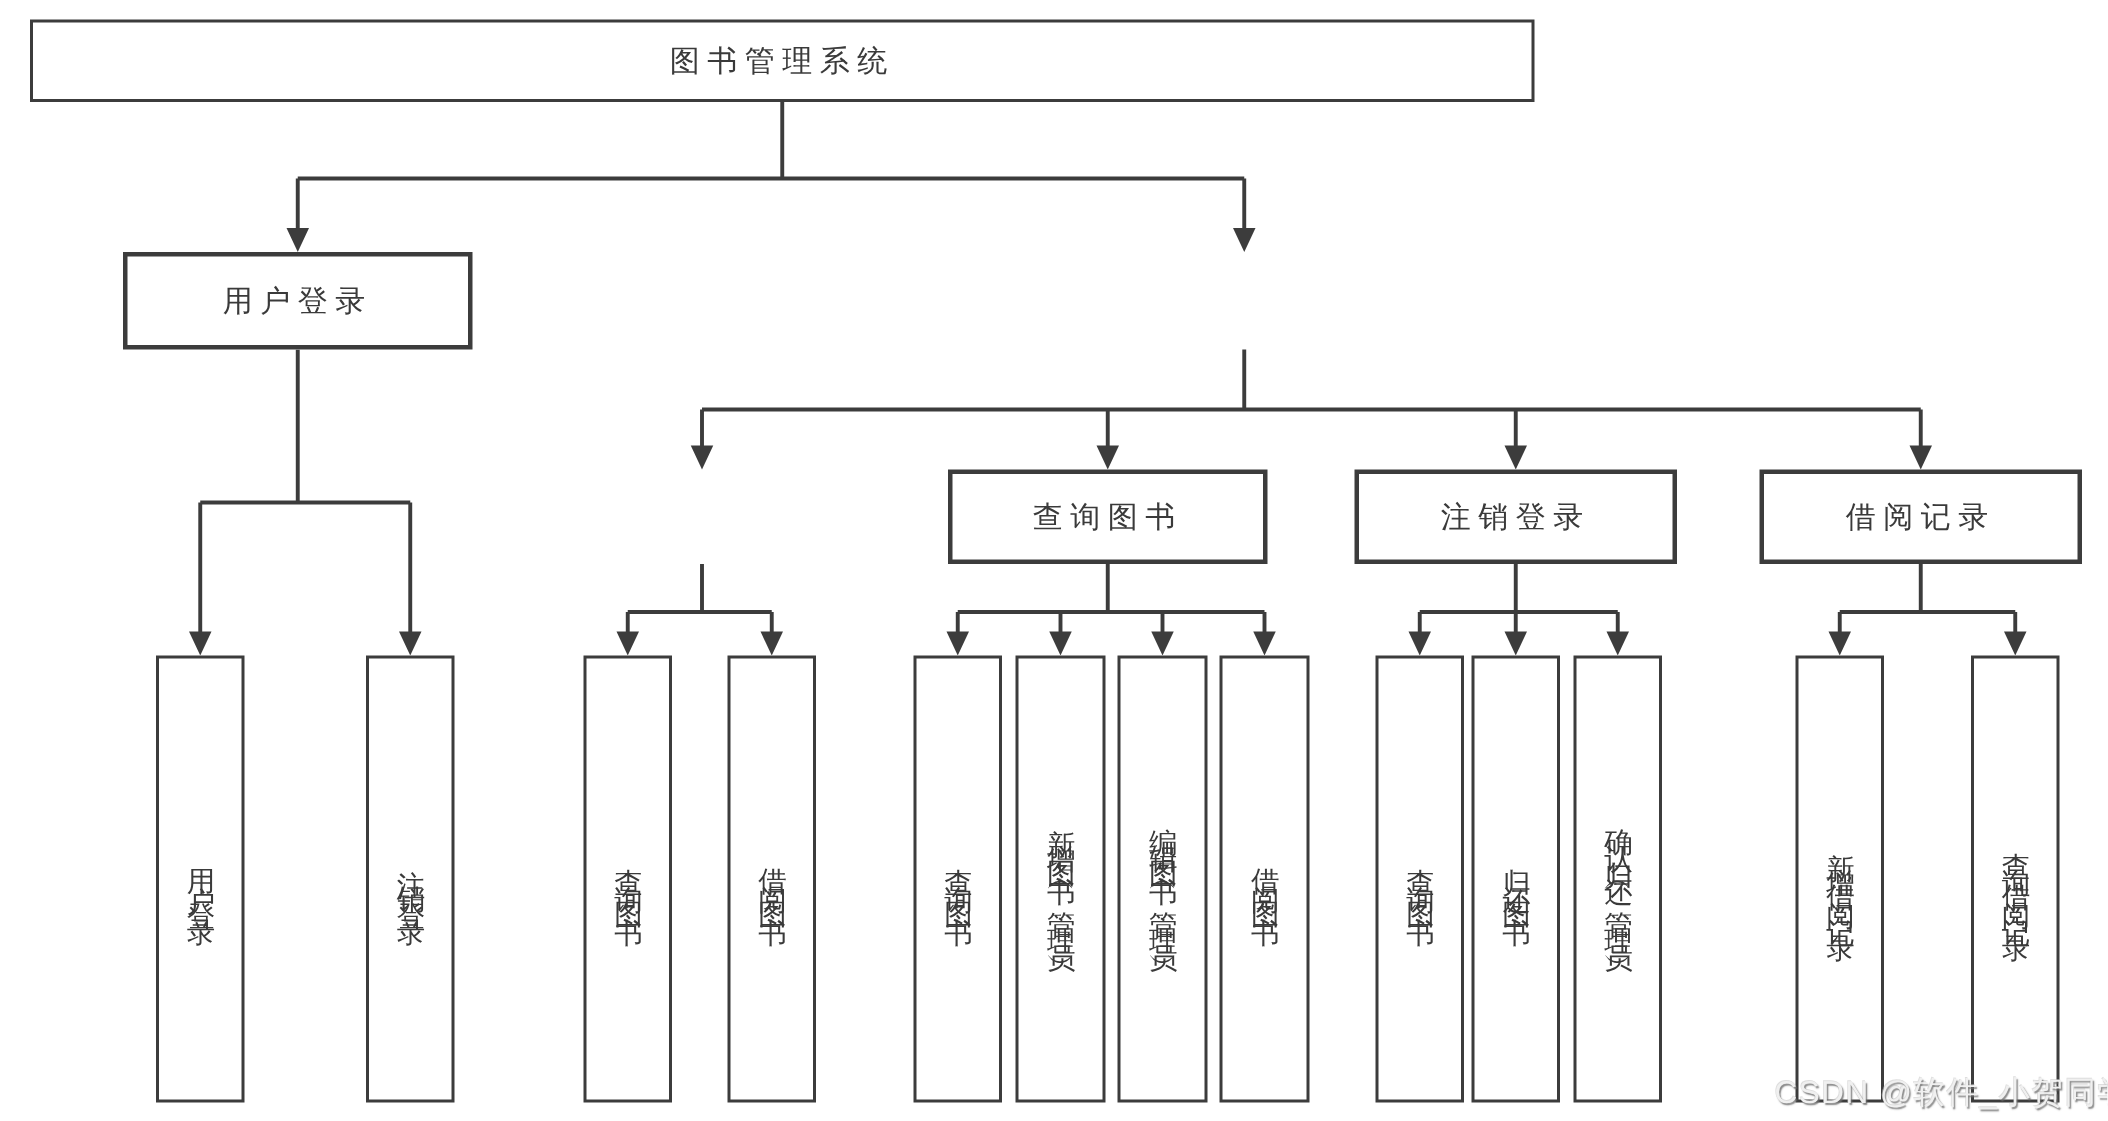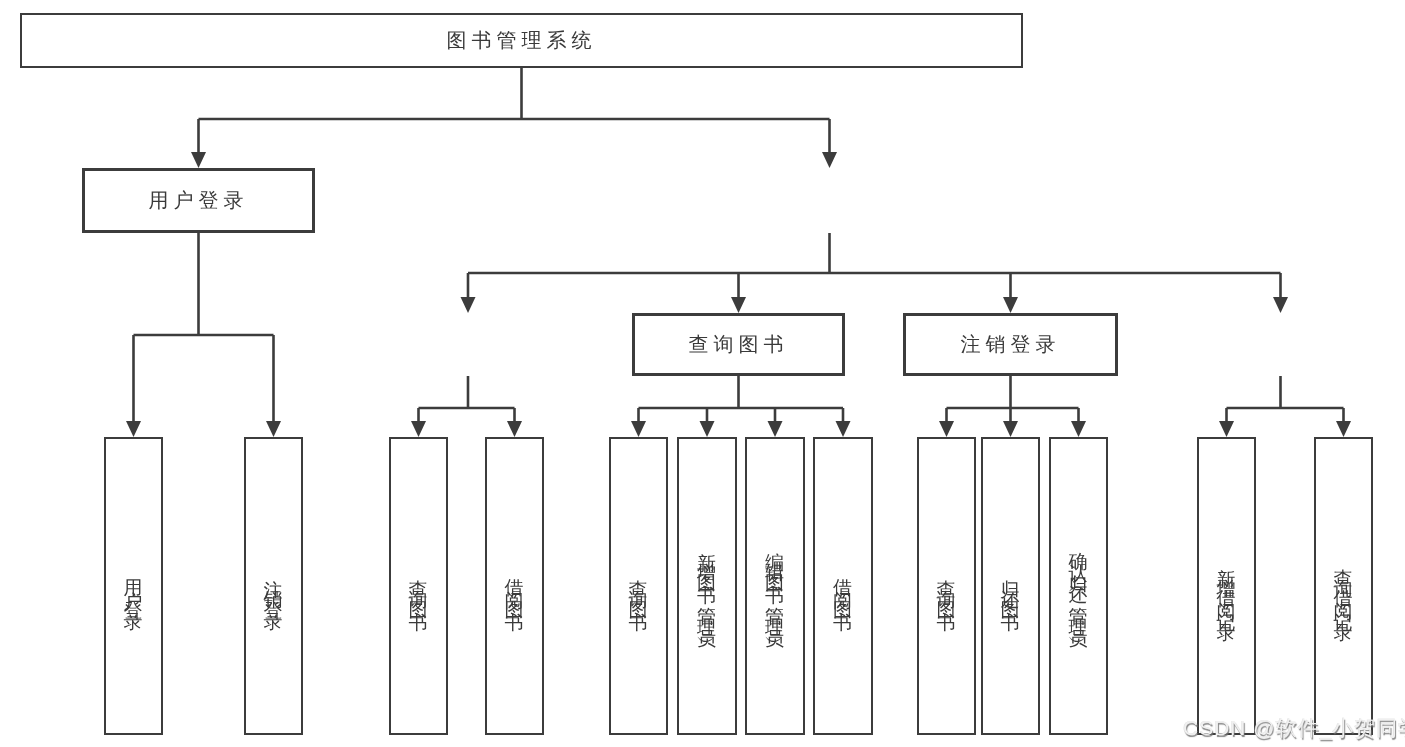--- a/index.html
+++ b/index.html
@@ -127,20 +127,23 @@
   <div class="box" style="left:82px;top:168px;width:233px;height:65px">
     <span class="hlabel">用户登录</span>
   </div>
 
   <div class="box" style="left:632px;top:313px;width:213px;height:63px">
     <span class="hlabel">查询图书</span>
   </div>
   <div class="box" style="left:903px;top:313px;width:215px;height:63px">
     <span class="hlabel">注销登录</span>
   </div>
+  <div class="box" style="left:1173px;top:313px;width:215px;height:63px">
+    <span class="hlabel">借阅记录</span>
+  </div>
 
   <div class="box leaf" style="left:104px;top:437px;width:59px;height:298px">
     <span class="vtext">用户登录</span>
   </div>
   <div class="box leaf" style="left:244px;top:437px;width:59px;height:298px">
     <span class="vtext">注销登录</span>
   </div>
 
   <div class="box leaf" style="left:389px;top:437px;width:59px;height:298px">
     <span class="vtext">查询图书</span>

